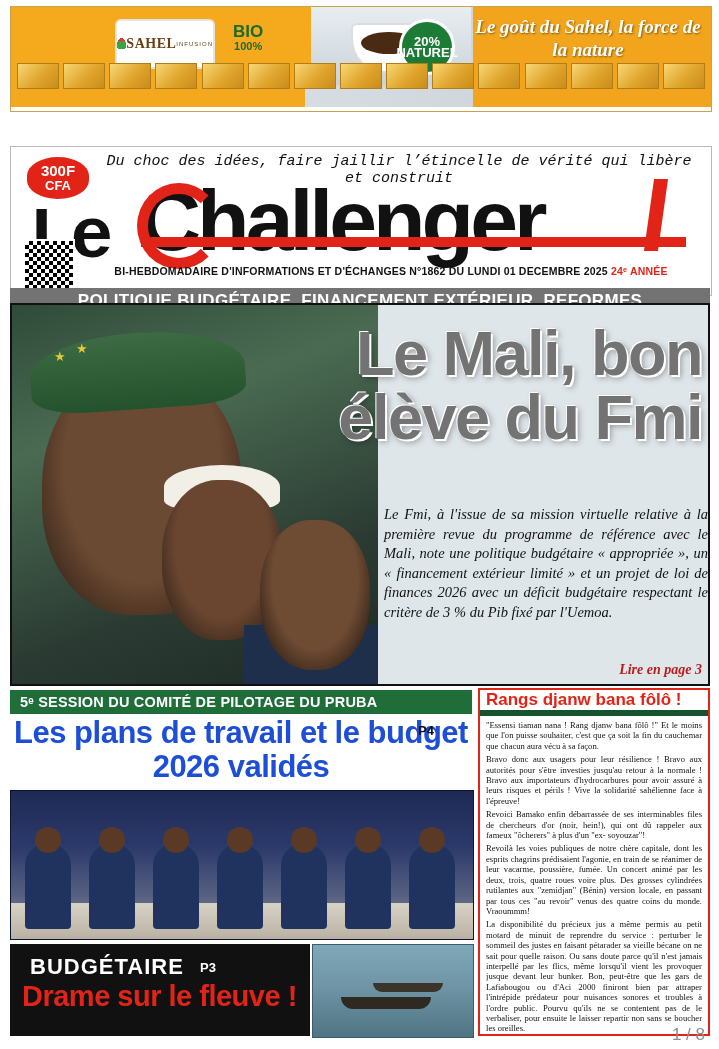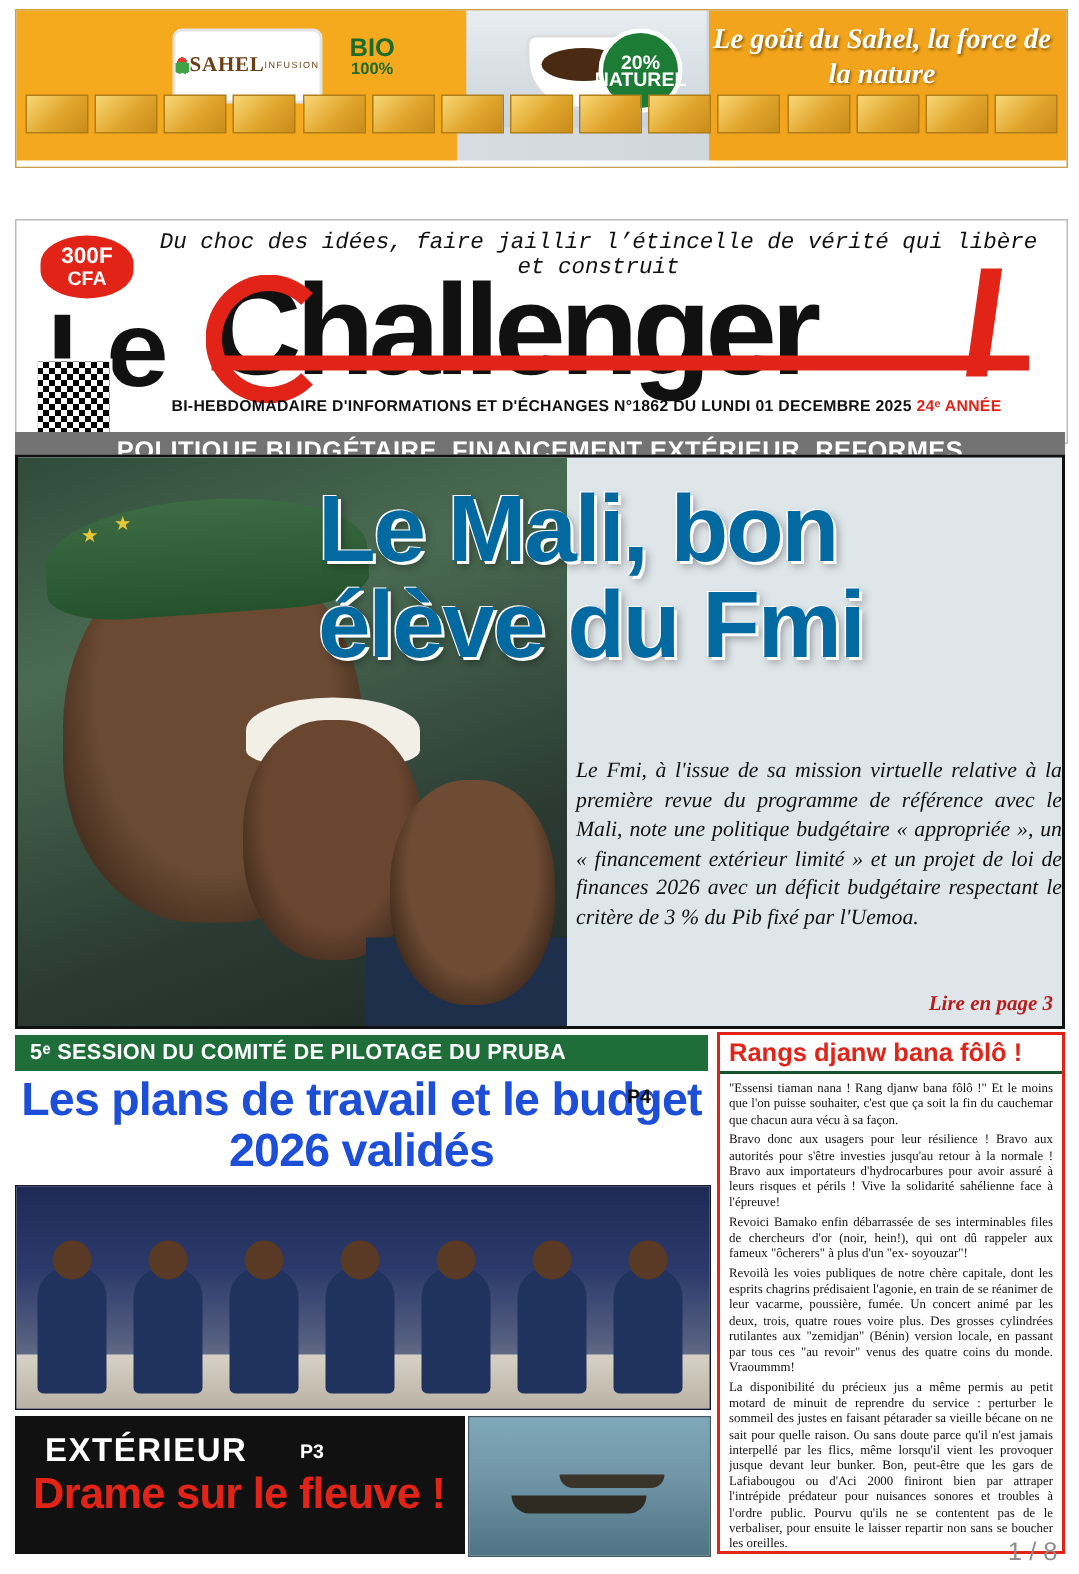--- a/index.html
+++ b/index.html
@@ -201,24 +201,24 @@
     position: absolute; left: 248px; top: 215px; width: 110px; height: 150px;
     background: radial-gradient(ellipse at 50% 40%, #6e4b33 0 55%, #3a271a 80%);
     border-radius: 46%;
   }
   .suit-c {
     position: absolute; left: 232px; top: 320px; width: 140px; height: 60px;
     background: #1d2f4a;
   }
   .headline {
     position: absolute; left: 200px; top: 16px; width: 490px;
-    text-align: left;
+    text-align: right;
     font-family: "Liberation Sans", sans-serif;
     font-weight: bold; font-size: 63px; line-height: 64px;
-    color: #0369a1; letter-spacing: -1.5px;
+    color: #737373; letter-spacing: -1.5px;
     text-shadow: 2px 2px 0 #fff, -1px -1px 0 #fff, 3px 3px 6px rgba(0,0,0,.35);
   }
   .lead-text {
     position: absolute; left: 372px; top: 200px; width: 324px;
     font-family: "Liberation Serif", serif; font-style: italic;
     font-size: 14.5px; line-height: 19.5px; color: #111; text-align: justify;
   }
   .lead-ref {
     position: absolute; right: 6px; bottom: 6px;
     font-family: "Liberation Serif", serif; font-style: italic; font-weight: bold;
@@ -293,21 +293,21 @@
 
   
   .op-box {
     position: absolute; left: 478px; top: 688px; width: 232px; height: 348px;
     border: 2px solid #e22418; box-sizing: border-box; background: #fff;
   }
   .op-title {
     position: absolute; left: 0; top: 0; width: 228px; height: 26px;
     color: #e22418; font-weight: bold; font-size: 17px;
     display: flex; align-items: center; padding-left: 6px; box-sizing: border-box;
-    border-bottom: 2px solid #14532d;
+    border-bottom: 6px solid #14532d;
   }
   .op-body {
     position: absolute; left: 6px; top: 30px; width: 216px; height: 312px;
     font-family: "Liberation Serif", serif;
     font-size: 8.6px; line-height: 10.4px; color: #111; text-align: justify;
     overflow: hidden;
   }
   .op-body p { margin: 0 0 3px 0; }
 
   
@@ -431,21 +431,21 @@
       </div>
     <div class="p-person" style="left:334px;">
         <div class="p-head"></div>
       </div>
     <div class="p-person" style="left:398px;">
         <div class="p-head"></div>
       </div>
   </div>
 
   <div class="baf-box">
-    <div class="baf-label">EXTÉRIEUR</div>
+    <div class="baf-label">BUDGÉTAIRE</div>
     <div class="baf-p3">P3</div>
     <div class="baf-head">Drame sur le fleuve !</div>
   </div>
   <div class="river-photo">
     <div class="boat2"></div>
     <div class="boat"></div>
   </div>
 
   <div class="op-box">
     <div class="op-title">Rangs djanw bana fôlô !</div>

